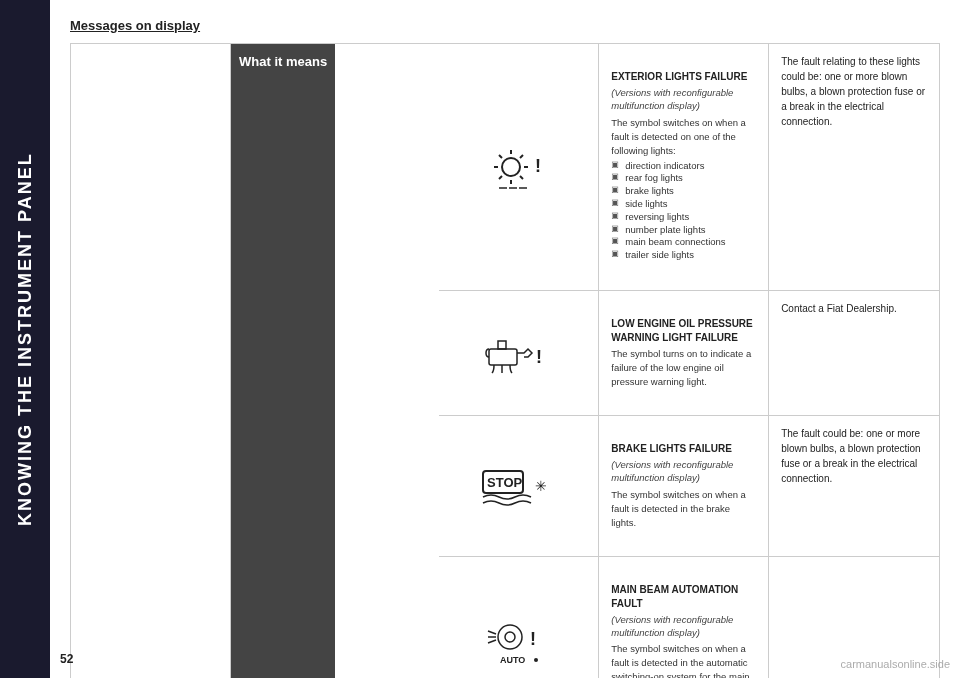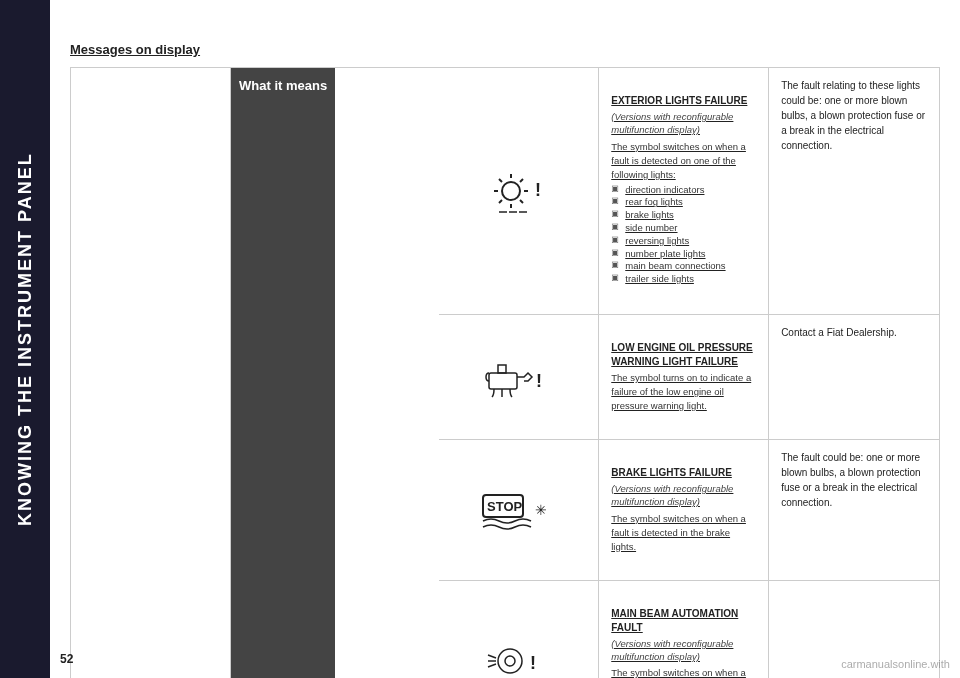--- a/index.html
+++ b/index.html
@@ -33,21 +33,20 @@
       width: 50px;
       flex-shrink: 0;
       text-align: center;
     }
 
     .main-content {
       flex: 1;
       padding: 18px 20px 10px 20px;
       display: flex;
       flex-direction: column;
-      margin-top: 24px;
     }
 
     .page-title {
       font-size: 13px;
       font-weight: bold;
       color: #222;
       margin-bottom: 10px;
       text-decoration: underline;
     }
 
@@ -108,21 +107,20 @@
       justify-content: center;
       padding: 10px;
     }
 
     .cell-means {
       border-right: 1px solid #ccc;
       padding: 26px 12px;
       font-size: 10px;
       color: #222;
       line-height: 1.4;
-      text-decoration: underline;
     }
 
     .cell-todo {
       padding: 10px 12px;
       font-size: 10px;
       color: #222;
       line-height: 1.5;
       display: flex;
     }
 
@@ -233,21 +231,21 @@
             </svg>
           </div>
           <div class="cell-means">
             <span class="cell-title">EXTERIOR LIGHTS FAILURE</span>
             <span class="cell-subtitle">(Versions with reconfigurable multifunction display)</span>
             <span class="cell-body">The symbol switches on when a fault is detected on one of the following lights:</span>
             <ul class="bullet-list">
               <li>direction indicators</li>
               <li>rear fog lights</li>
               <li>brake lights</li>
-              <li>side number</li>
+              <li>side lights</li>
               <li>reversing lights</li>
               <li>number plate lights</li>
               <li>main beam connections</li>
               <li>trailer side lights</li>
             </ul>
           </div>
           <div class="cell-todo">
             <span>The fault relating to these lights could be: one or more blown bulbs, a blown protection fuse or a break in the electrical connection.</span>
           </div>
         </div>
@@ -328,13 +326,13 @@
           </div>
         </div>
 
       </div>
     </div>
   </div>
 </div>
 
 <div class="page-number">52</div>
 
-<div class="watermark">carmanualsonline.with</div>
+<div class="watermark">carmanualsonline.side</div>
 
 </body></html>

